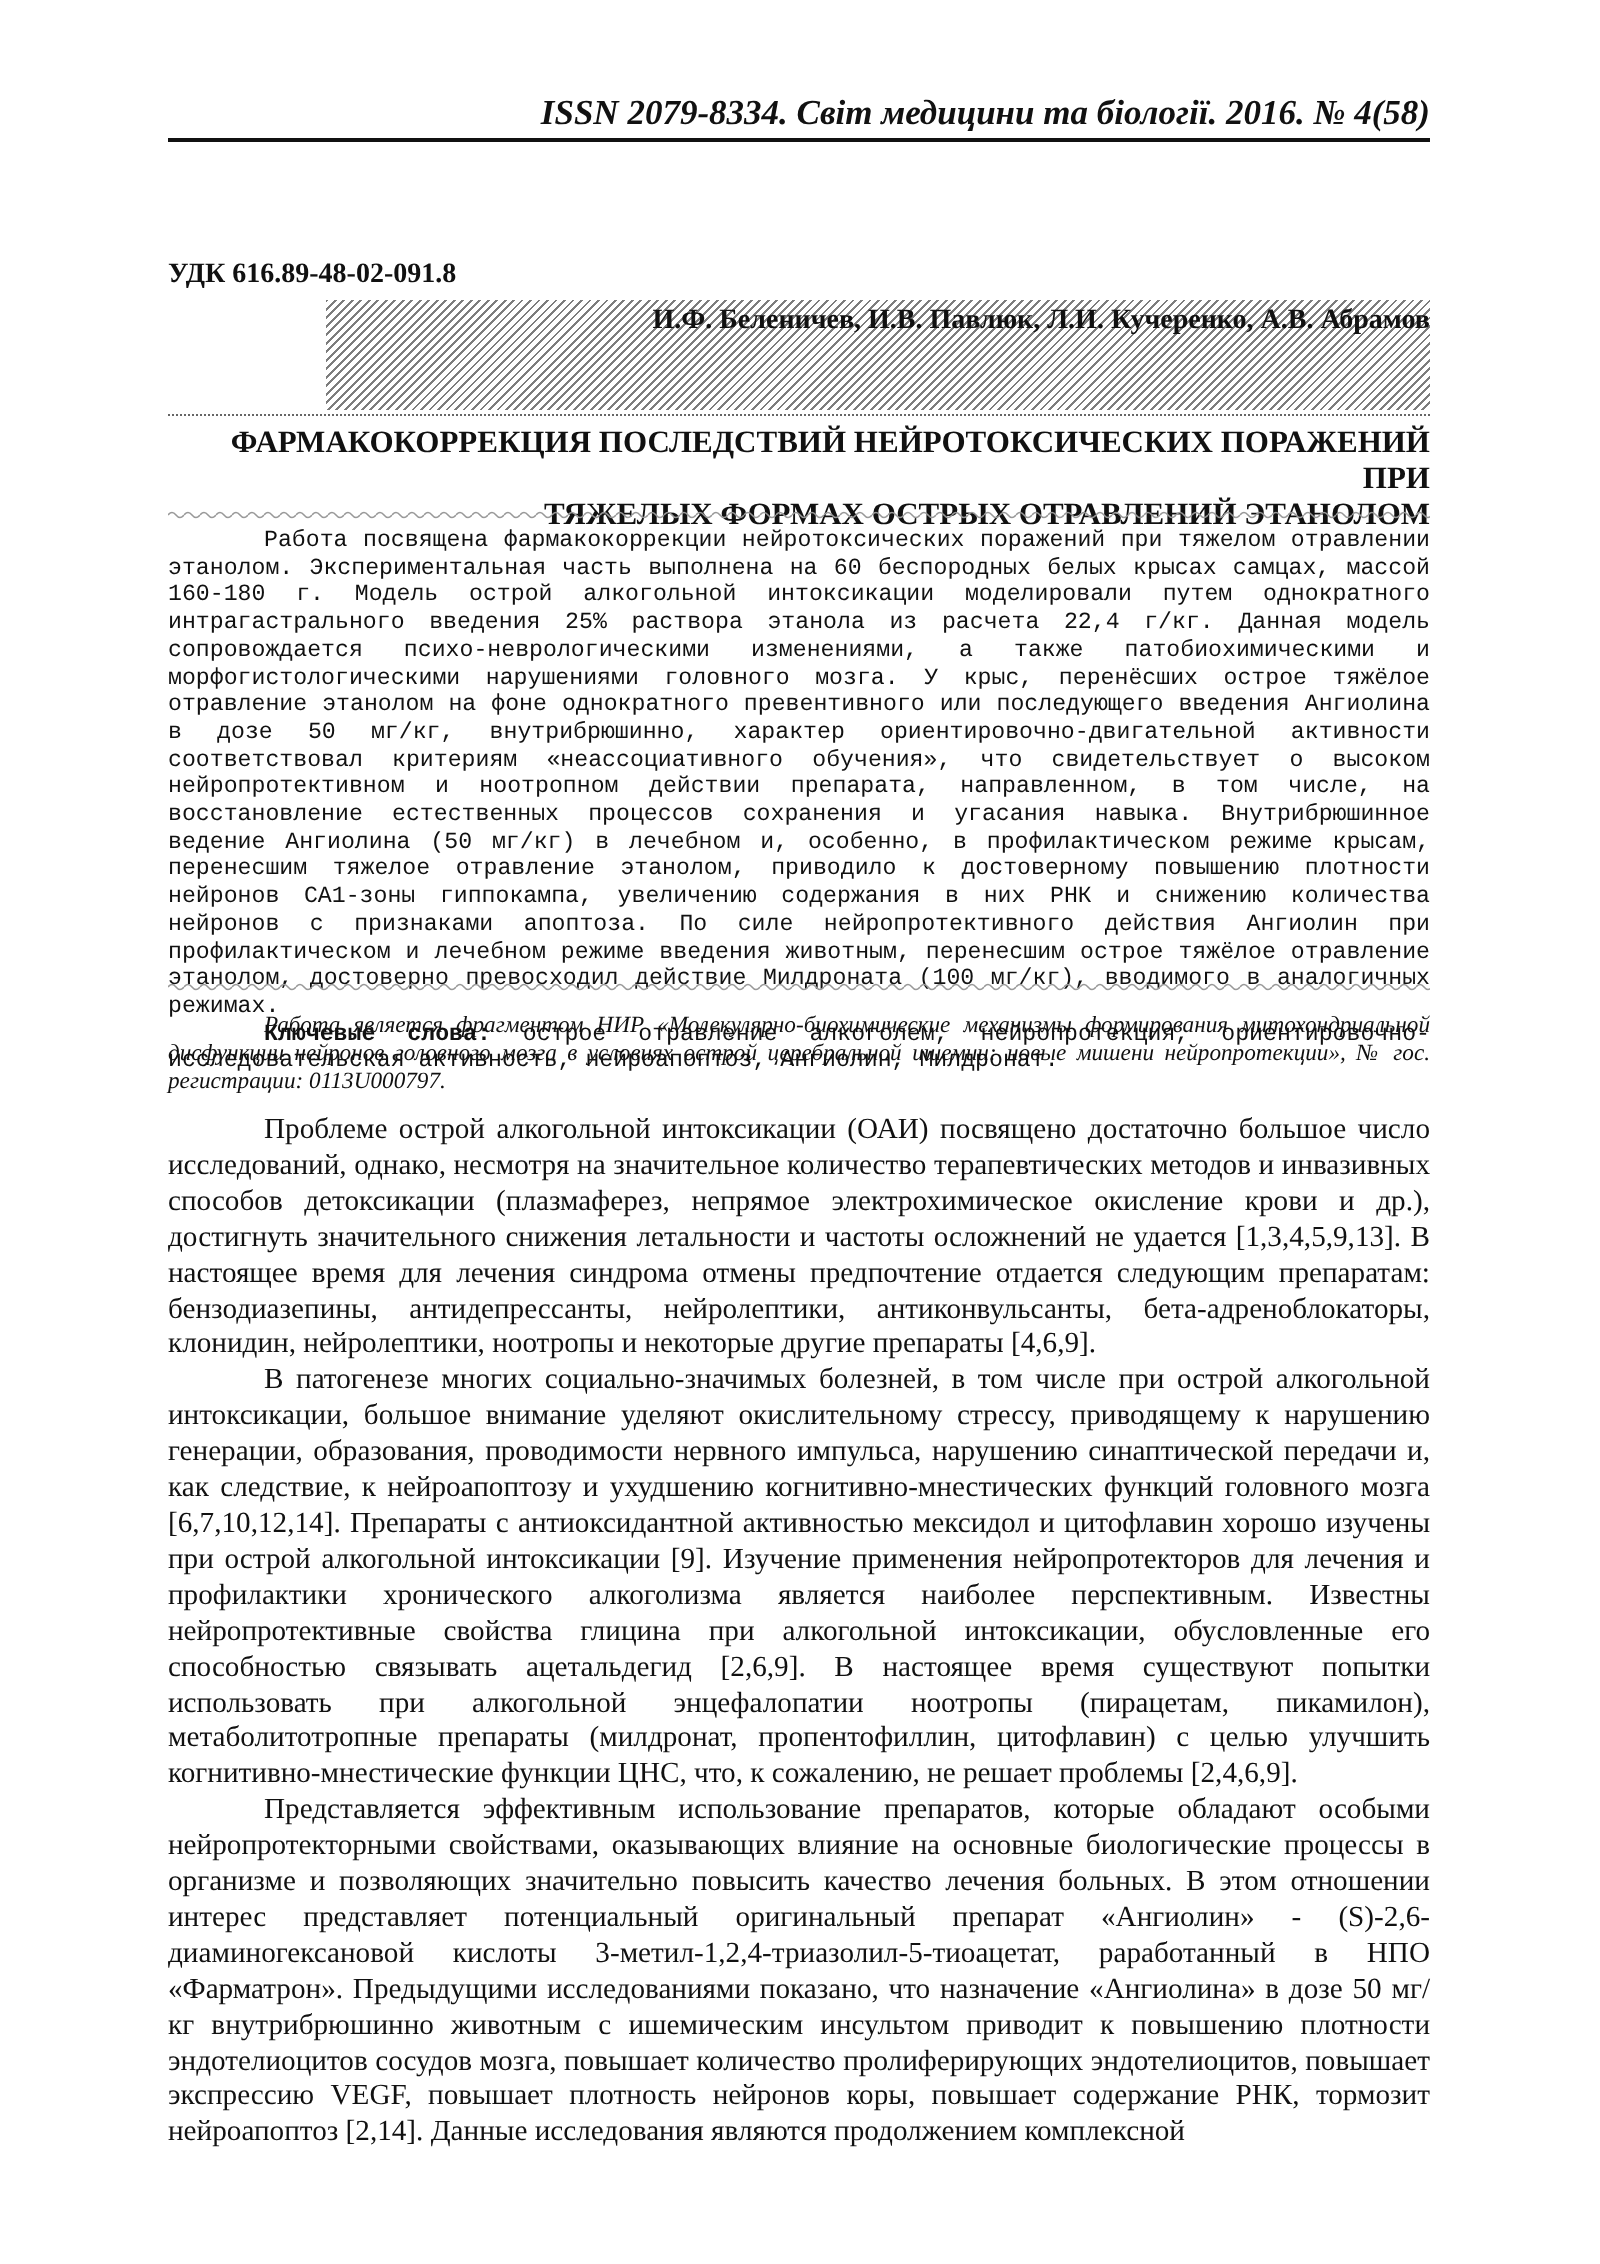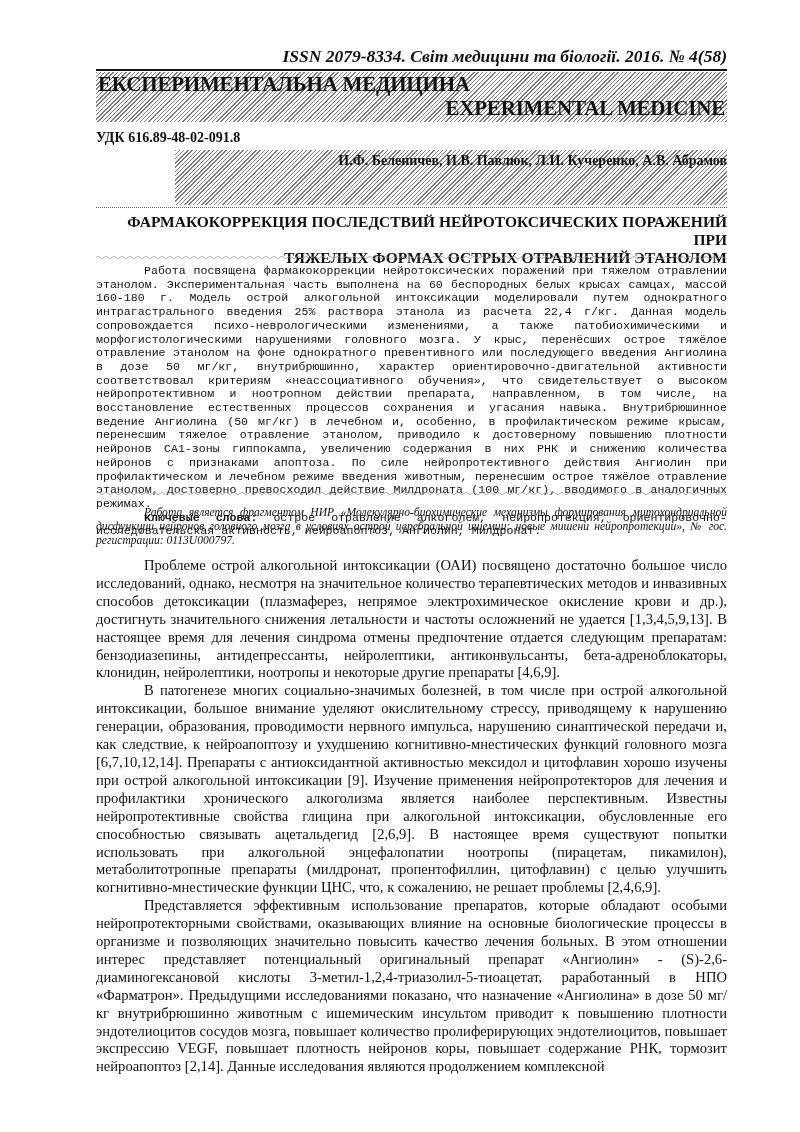--- a/index.html
+++ b/index.html
@@ -1,20 +1,20 @@
 <!DOCTYPE html>
 <html><head>
 <meta charset="utf-8">
 <style>
   html, body { margin: 0; padding: 0; background: #ffffff; }
   body {
     width: 800px; height: 1132px; position: relative; overflow: hidden;
     font-family: "Liberation Serif", serif; color: #111;
   }
-  .page { position: absolute; left: 12px; top: 0; width: 672px; height: 1132px; }
+  .page { position: absolute; left: 0; top: 0; width: 672px; height: 1132px; }
 
   .journal-line {
     position: absolute; left: 84px; width: 631px; top: 46px;
     text-align: right; font-style: italic; font-weight: bold;
     font-size: 17.5px; letter-spacing: 0px;
   }
   .top-rule {
     position: absolute; left: 84px; width: 631px; top: 69px; height: 0;
     border-top: 2px solid #111;
   }
@@ -75,24 +75,20 @@
   }
 </style>
 </head>
 <body>
 
 <div class="page">
 
   <div class="journal-line">ISSN 2079-8334. Світ медицини та біології. 2016. № 4(58)</div>
   <div class="top-rule"></div>
 
-  <div class="section-band hatch">
-    <div class="section-uk">ЕКСПЕРИМЕНТАЛЬНА МЕДИЦИНА</div>
-    <div class="section-en">EXPERIMENTAL MEDICINE</div>
-  </div>
 
   <div class="udk">УДК 616.89-48-02-091.8</div>
 
   <div class="authors-band hatch">
     <div>И.Ф. Беленичев, И.В. Павлюк, Л.И. Кучеренко, А.В. Абрамов</div>
   </div>
 
   <div class="dotted-rule"></div>
 
   <div class="title">

